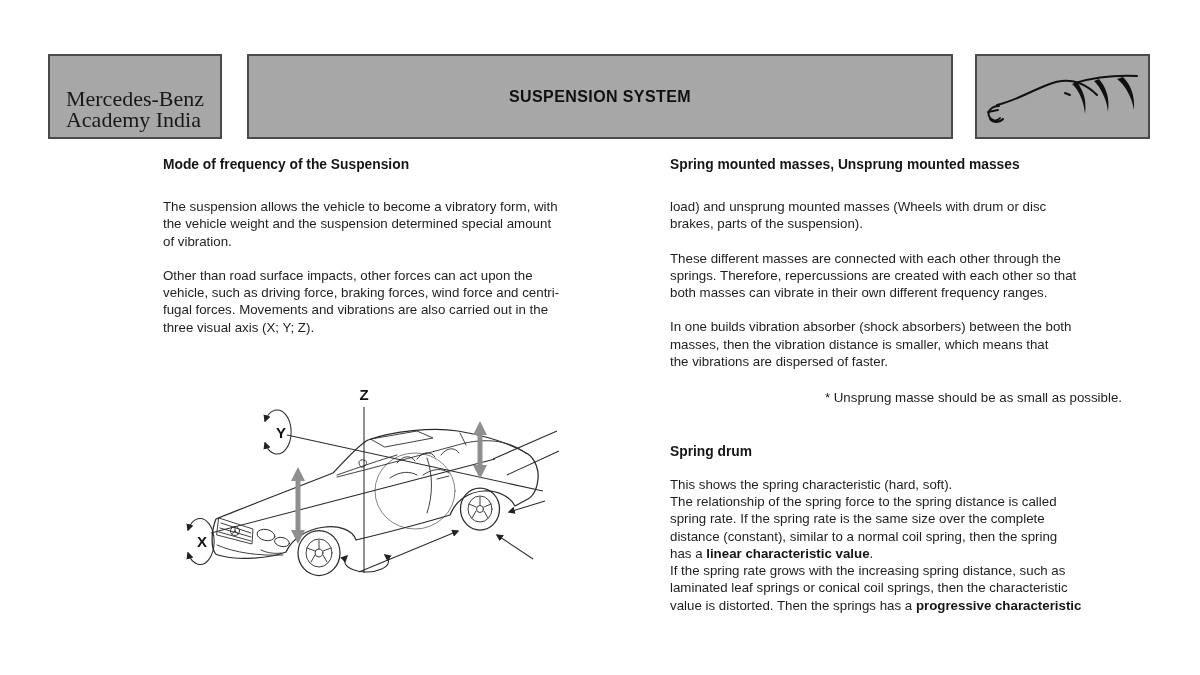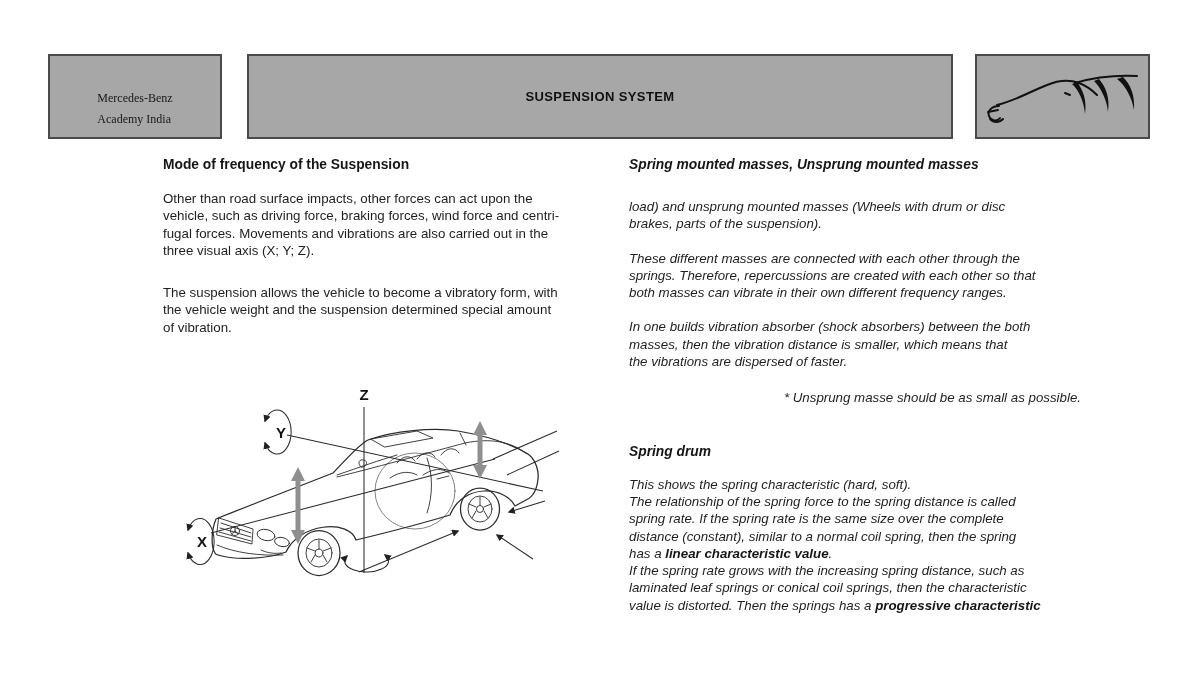--- a/index.html
+++ b/index.html
@@ -8,32 +8,32 @@
     font-family:"Liberation Sans",sans-serif;color:#1e1e1e;overflow:hidden;
   }
   
   .hbox{
     position:absolute;top:54px;height:85px;background:#a7a7a7;
     border:2px solid #4a4a4a;box-sizing:border-box;
     display:flex;align-items:center;justify-content:center;
   }
   .brand-box{left:48px;width:174px;}
   .brand-text{
-    font-family:"Liberation Serif",serif;font-size:12px;line-height:21px;
+    font-family:"Liberation Serif",serif;font-size:22px;line-height:21px;
     color:#181818;text-align:left;margin-top:24px;
   }
   .title-box{left:247px;width:706px;}
   .title-box h1{
-    margin:0;font-size:13px;font-weight:bold;letter-spacing:.4px;color:#101010;
+    margin:0;font-size:16px;font-weight:bold;letter-spacing:.4px;color:#101010;
   }
   .logo-box{left:975px;width:175px;}
   
   .col{position:absolute;top:156px;width:452px;font-size:13.3px;line-height:17.3px;}
   .col-left{left:163px;}
-  .col-right{left:629px;font-style:italic;}
+  .col-right{left:670px;}
   .doc-h{font-size:13.8px;font-weight:bold;margin:0;line-height:17px;color:#161616;}
   .para{margin:0;}
   .para b{font-weight:bold;color:#161616;}
   .mt25{margin-top:25px;} .mt17{margin-top:17px;} .mt19{margin-top:19px;text-align:right;}
   .mt36{margin-top:36px;} .mt16{margin-top:16px;} .mt20{}
   
   .diagram{position:absolute;left:165px;top:383px;width:430px;height:215px;}
   .diagram svg{display:block;}
   .axis-label{font-family:"Liberation Sans",sans-serif;font-size:15px;font-weight:bold;fill:#111;}
   .sketch{stroke:#2b2b2b;fill:none;stroke-width:1.25;stroke-linecap:round;stroke-linejoin:round;}
@@ -74,30 +74,30 @@
       <path class="logo-stroke" stroke-width="1.4" d="M98,27 C118,21 138,19 160,20"></path>
 
       <path class="logo-fill" d="M100,26 C106,34 110,44 108,58 C107,46 102,34 95,28 Z"></path>
       <path class="logo-fill" d="M122,23 C129,31 133,42 131,56 C130,44 124,32 117,25 Z"></path>
       <path class="logo-fill" d="M146,21 C154,29 158,40 157,54 C155,42 149,30 140,23 Z"></path>
     </svg>
   </div>
 
   <div class="col col-left">
     <h2 class="doc-h">Mode of frequency of the Suspension</h2>
+    <div class="para mt25">
+        <div><span>The suspension allows the vehicle to become a vibratory form, with</span></div>
+        <div><span>the vehicle weight and the suspension determined special amount</span></div>
+        <div><span>of vibration.</span></div>
+      </div>
     <div class="para mt17">
         <div><span>Other than road surface impacts, other forces can act upon the</span></div>
         <div><span>vehicle, such as driving force, braking forces, wind force and centri-</span></div>
         <div><span>fugal forces. Movements and vibrations are also carried out in the</span></div>
         <div><span>three visual axis (X; Y; Z).</span></div>
-      </div>
-    <div class="para mt25">
-        <div><span>The suspension allows the vehicle to become a vibratory form, with</span></div>
-        <div><span>the vehicle weight and the suspension determined special amount</span></div>
-        <div><span>of vibration.</span></div>
       </div>
   </div>
 
   <div class="diagram">
     <svg width="430" height="215" viewBox="0 0 430 215">
       <defs>
         <marker id="ma" viewBox="0 0 10 10" refX="8" refY="5" markerWidth="7" markerHeight="7" orient="auto-start-reverse">
           <path d="M0,0 L10,5 L0,10 z" fill="#222"></path>
         </marker>
       </defs>

